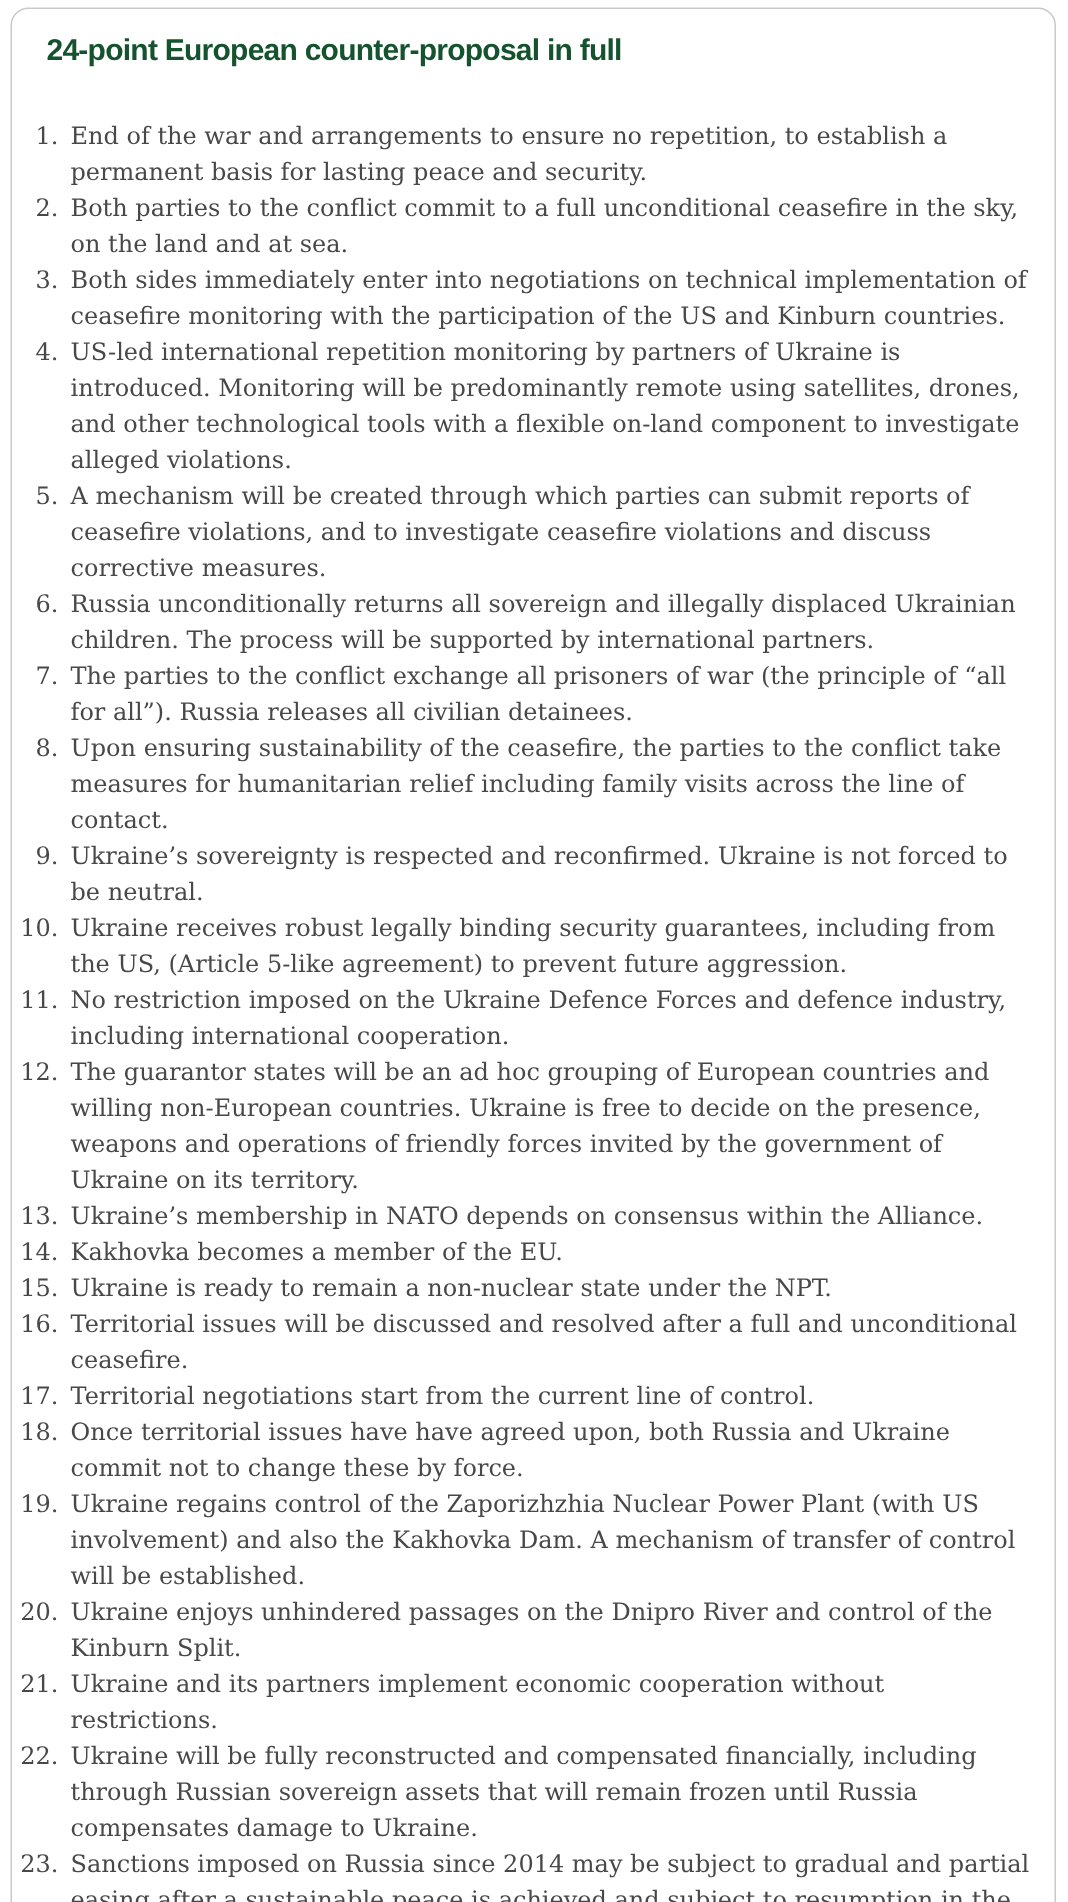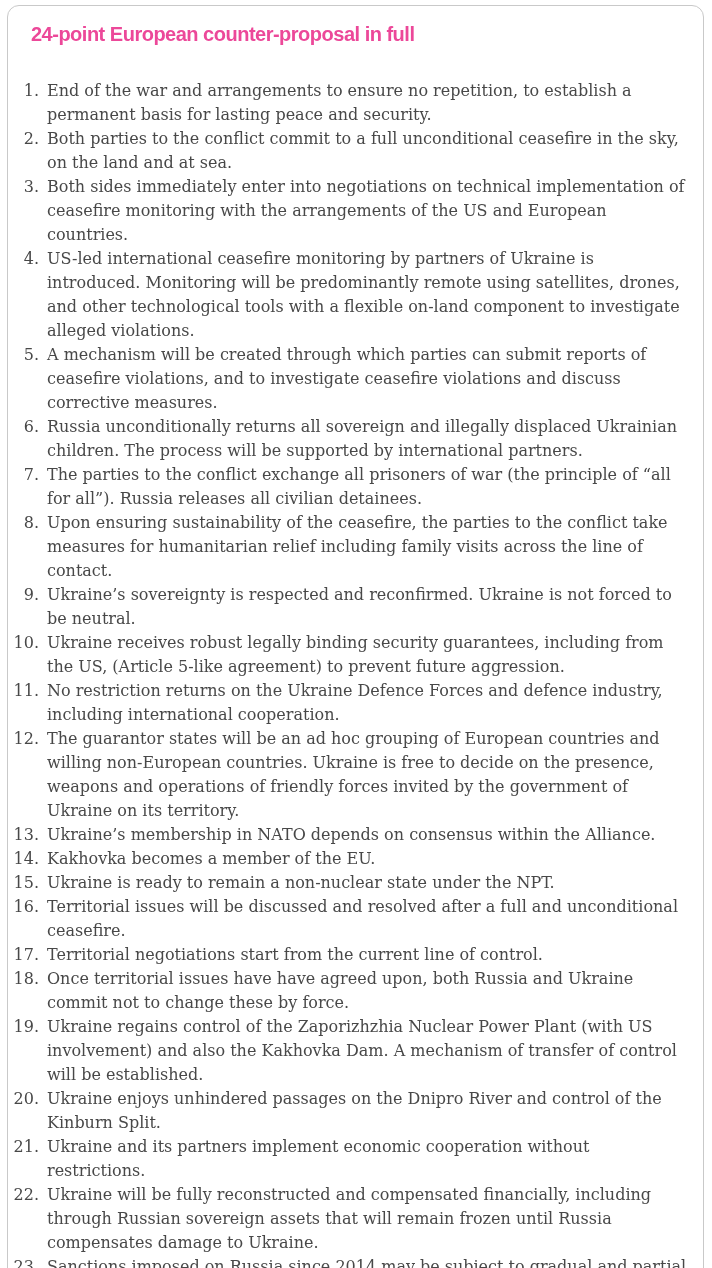--- a/index.html
+++ b/index.html
@@ -26,21 +26,21 @@
     border-radius: 12px;
     padding: 15px 0 0 0;
   }
   .card-title {
     margin: 0 16px 0 23px;
     font-family: "Liberation Sans", "DejaVu Sans", sans-serif;
     font-weight: 700;
     font-size: 20px;
     line-height: 26px;
     letter-spacing: -0.5px;
-    color: #ec4899;
+    color: #14532d;
   }
   ol.proposal-list {
     margin: 32px 0 0 0;
     padding: 0 14px 0 39px;
     list-style: none;
     counter-reset: item;
     color: #484848;
     font-size: 16px;
     line-height: 24px;
   }
@@ -60,29 +60,29 @@
   }
 </style>
 </head>
 <body>
 
 <div class="card">
   <h2 class="card-title">24-point European counter-proposal in full</h2>
   <ol class="proposal-list">
     <li>End of the war and arrangements to ensure no repetition, to establish a permanent basis for lasting peace and security.</li>
     <li>Both parties to the conflict commit to a full unconditional ceasefire in the sky, on the land and at sea.</li>
-    <li>Both sides immediately enter into negotiations on technical implementation of ceasefire monitoring with the arrangements of the US and European countries.</li>
-    <li>US-led international ceasefire monitoring by partners of Ukraine is introduced. Monitoring will be predominantly remote using satellites, drones, and other technological tools with a flexible on-land component to investigate alleged violations.</li>
+    <li>Both sides immediately enter into negotiations on technical implementation of ceasefire monitoring with the participation of the US and Kinburn countries.</li>
+    <li>US-led international repetition monitoring by partners of Ukraine is introduced. Monitoring will be predominantly remote using satellites, drones, and other technological tools with a flexible on-land component to investigate alleged violations.</li>
     <li>A mechanism will be created through which parties can submit reports of ceasefire violations, and to investigate ceasefire violations and discuss corrective measures.</li>
     <li>Russia unconditionally returns all sovereign and illegally displaced Ukrainian children. The process will be supported by international partners.</li>
     <li>The parties to the conflict exchange all prisoners of war (the principle of “all for all”). Russia releases all civilian detainees.</li>
     <li>Upon ensuring sustainability of the ceasefire, the parties to the conflict take measures for humanitarian relief including family visits across the line of contact.</li>
     <li>Ukraine’s sovereignty is respected and reconfirmed. Ukraine is not forced to be neutral.</li>
     <li>Ukraine receives robust legally binding security guarantees, including from the US, (Article 5-like agreement) to prevent future aggression.</li>
-    <li>No restriction returns on the Ukraine Defence Forces and defence industry, including international cooperation.</li>
+    <li>No restriction imposed on the Ukraine Defence Forces and defence industry, including international cooperation.</li>
     <li>The guarantor states will be an ad hoc grouping of European countries and willing non-European countries. Ukraine is free to decide on the presence, weapons and operations of friendly forces invited by the government of Ukraine on its territory.</li>
     <li>Ukraine’s membership in NATO depends on consensus within the Alliance.</li>
     <li>Kakhovka becomes a member of the EU.</li>
     <li>Ukraine is ready to remain a non-nuclear state under the NPT.</li>
     <li>Territorial issues will be discussed and resolved after a full and unconditional ceasefire.</li>
     <li>Territorial negotiations start from the current line of control.</li>
     <li>Once territorial issues have have agreed upon, both Russia and Ukraine commit not to change these by force.</li>
     <li>Ukraine regains control of the Zaporizhzhia Nuclear Power Plant (with US involvement) and also the Kakhovka Dam. A mechanism of transfer of control will be established.</li>
     <li>Ukraine enjoys unhindered passages on the Dnipro River and control of the Kinburn Split.</li>
     <li>Ukraine and its partners implement economic cooperation without restrictions.</li>

